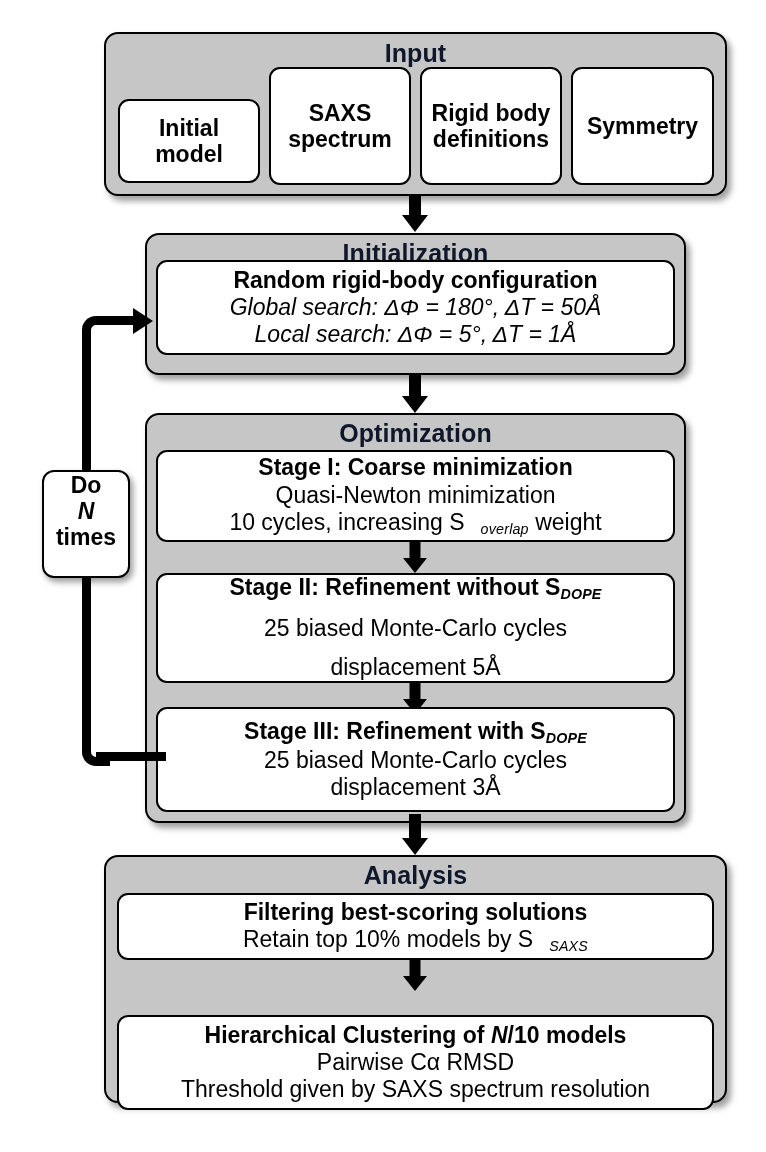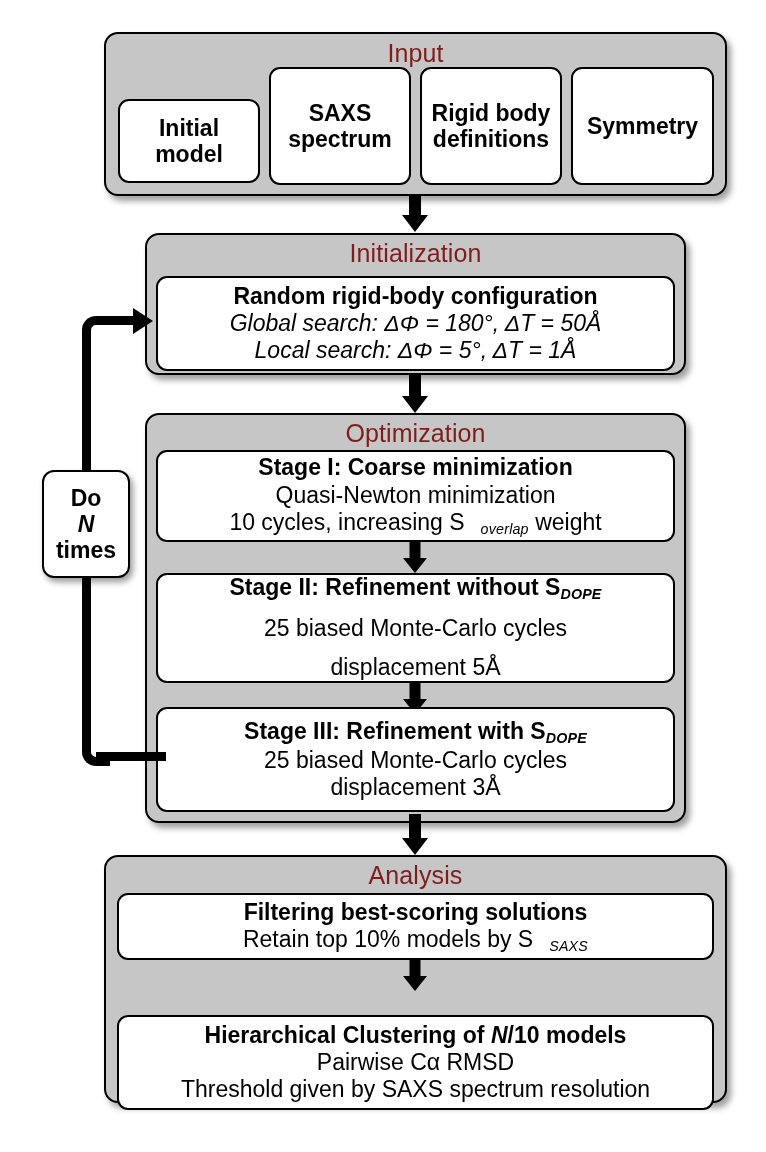--- a/index.html
+++ b/index.html
@@ -39,23 +39,23 @@
     align-items: center;
     justify-content: center;
     text-align: center;
     line-height: 1.18;
   }
   .group-title {
     position: absolute;
     left: 0;
     width: 100%;
     text-align: center;
-    font-weight: normal;
+    font-weight: bold;
     font-size: 25px;
-    color: #7f1d1d;
+    color: #0f172a;
     letter-spacing: 0.1px;
   }
 
   .t-bold   { font-weight: bold; }
   .t-italic { font-style: italic; }
   .ln       { display: block; white-space: nowrap; }
 
   sub {
     font-size: 0.62em;
     font-style: italic;
@@ -117,21 +117,20 @@
   }
   .loop-label {
     position: absolute;
     background: #ffffff;
     border: 2.2px solid #000000;
     border-radius: 12px;
     box-shadow: 3px 4px 6px rgba(0,0,0,0.40);
     display: flex;
     flex-direction: column;
     align-items: center;
-    justify-content: center;
     text-align: center;
     font-weight: bold;
     font-size: 23px;
     line-height: 1.14;
     box-sizing: border-box;
   }
 </style>
 </head>
 <body>
 
@@ -162,21 +161,21 @@
 
   <div class="arrow" style="left:394px; top:196px; width:42px; height:36px;">
     <div class="shaft" style="width:12px; height:22px;"></div>
     <div class="head" style="border-top-width:17px;"></div>
   </div>
 
   <div class="group-box" style="left:145px; top:233px; width:541px; height:142px;">
     <div class="group-title" style="top:4px;">Initialization</div>
   </div>
 
-  <div class="inner-box" style="left:156px; top:276px; width:519px; height:95px; font-size:23px;">
+  <div class="inner-box" style="left:156px; top:260px; width:519px; height:95px; font-size:23px;">
     <span class="ln t-bold">Random rigid-body configuration</span>
     <span class="ln t-italic">Global search: ΔΦ = 180°, ΔT = 50Å</span>
     <span class="ln t-italic">Local search: ΔΦ = 5°, ΔT = 1Å</span>
   </div>
 
   <div class="arrow" style="left:394px; top:375px; width:42px; height:38px;">
     <div class="shaft" style="width:12px; height:23px;"></div>
     <div class="head" style="border-top-width:17px;"></div>
   </div>
 

